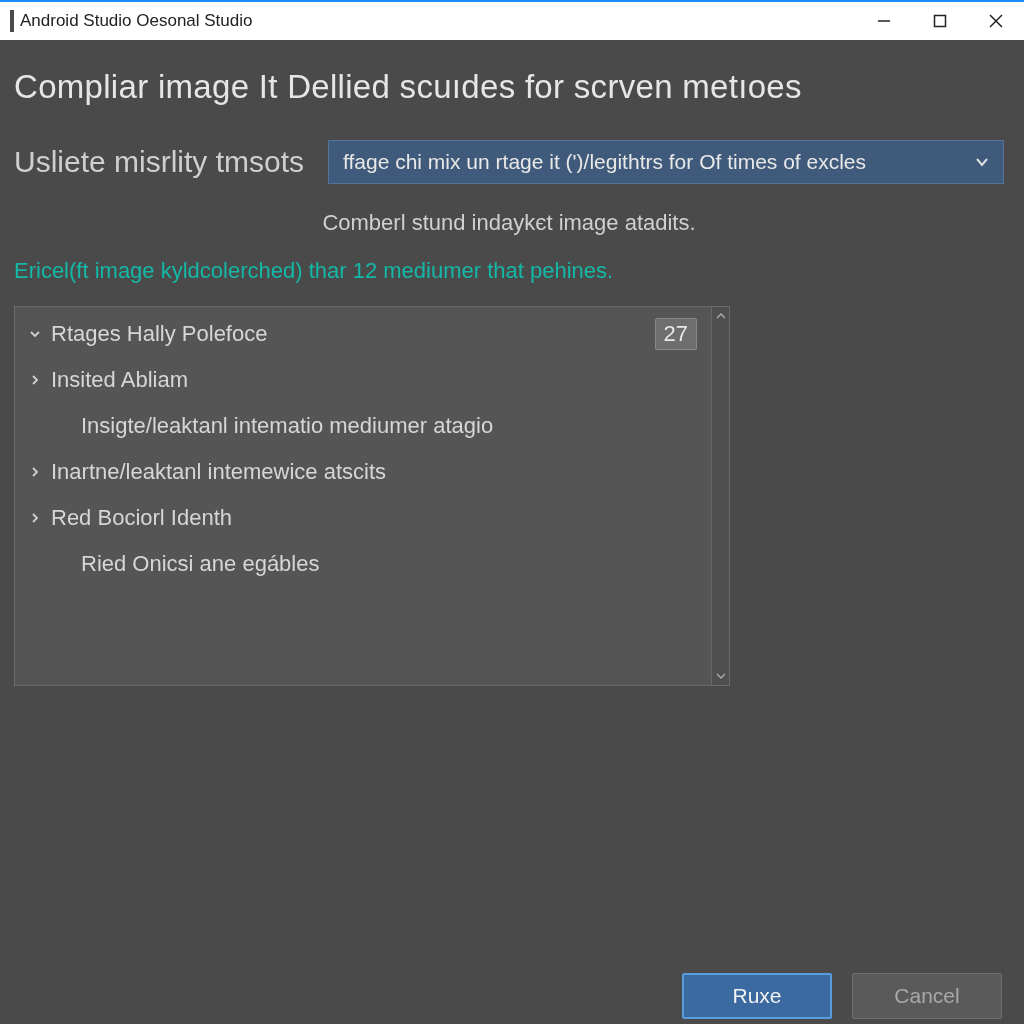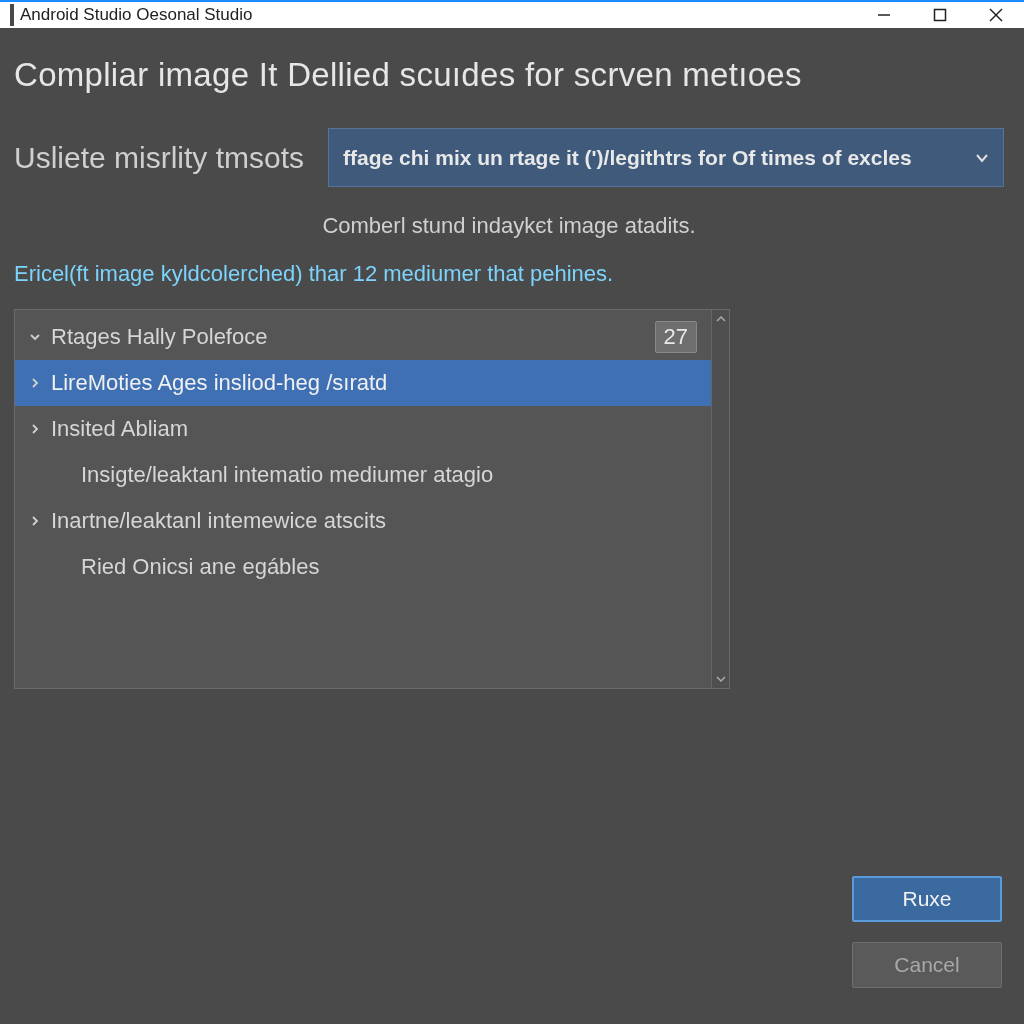--- a/index.html
+++ b/index.html
@@ -1,21 +1,21 @@
 <!DOCTYPE html>
 <html><head>
 <meta charset="utf-8">
 <style>
   * { box-sizing: border-box; margin: 0; padding: 0; }
   html, body { width: 1024px; height: 1024px; overflow: hidden; font-family: "Segoe UI", Arial, sans-serif; }
   body { background: #4a4a4a; display: flex; flex-direction: column; }
 
   
   .titlebar {
-    height: 28px;
+    height: 40px;
     background: #ffffff;
     border-top: 2px solid #1a8cff;
     display: flex;
     align-items: center;
     padding-left: 10px;
     color: #222;
     font-size: 17px;
   }
   .titlebar .app-icon {
     width: 4px; height: 22px; background: #4a4a4a; margin-right: 6px;
@@ -31,29 +31,29 @@
   .content {
     flex: 1; background: #4a4a4a; color: #d0d0d0; padding: 28px 20px 20px 14px;
     display: flex; flex-direction: column;
   }
   .heading { font-size: 33px; font-weight: 300; color: #e6e6e6; margin-bottom: 34px; letter-spacing: 0.3px;}
 
   .row { display: flex; align-items: center; margin-bottom: 26px; gap: 24px; }
   .label { font-size: 30px; color: #cfcfcf; font-weight: 300; }
 
   .dropdown {
-    flex: 1; height: 59px; background: #3f5a7a; border: 1px solid #55749a;
+    flex: 1; height: 44px; background: #3f5a7a; border: 1px solid #55749a;
     display: flex; align-items: center; padding: 0 14px; color: #e8e8e8;
-    font-size: 21px; font-weight: 700; position: relative; min-width: 0;
+    font-size: 21px; font-weight: 400; position: relative; min-width: 0;
   }
   .dropdown .dd-text { flex: 1; overflow: hidden; white-space: nowrap; }
   .dropdown .chev { margin-left: 10px; }
 
   .desc1 { font-size: 22px; color: #d0d0d0; font-weight: 300; margin-bottom: 22px; text-align: center; }
-  .desc2 { font-size: 22px; color: #7dd3fc; font-weight: 300; margin-bottom: 22px; }
+  .desc2 { font-size: 22px; color: #14b8a6; font-weight: 300; margin-bottom: 22px; }
 
   
   .tree-wrap {
     border: 1px solid #6a6a6a; background: #555555; height: 380px; width: 716px;
     position: relative; display: flex;
   }
   .tree-inner { flex: 1; overflow: hidden; padding: 4px 0; }
   .scrollbar {
     width: 18px; background: #4f4f4f; display: flex; flex-direction: column; align-items: center;
     border-left: 1px solid #666;
@@ -72,21 +72,21 @@
   .tree-item .badge {
     margin-left: auto; margin-right: 14px; background: #6e6e6e; border: 1px solid #888;
     color: #e8e8e8; font-size: 22px; padding: 2px 8px; border-radius: 2px;
   }
 
   .hint1 { font-size: 22px; color: #d0d0d0; font-weight: 300; margin-top: 30px; }
   .hint2 { font-size: 22px; color: #cfcfcf; font-weight: 300; margin-top: 64px; }
 
   
   .buttons {
-    position: absolute; right: 22px; bottom: 36px; display: flex; gap: 20px; flex-direction: column;
+    position: absolute; right: 22px; bottom: 5px; display: flex; gap: 20px;
   }
   .btn {
     width: 150px; height: 46px; display: flex; align-items: center; justify-content: center;
     font-size: 21px; font-weight: 300; border-radius: 2px;
   }
   .btn.primary { background: #3b6aa0; border: 2px solid #5a9bdc; color: #f2f2f2; }
   .btn.secondary { background: #5a5a5a; border: 1px solid #6f6f6f; color: #a8a8a8; }
 
   svg { display: block; }
 </style>
@@ -139,47 +139,47 @@
     <div class="tree-inner" id="tree-inner">
         <div class="tree-item">
           <span class="chev-small">
             <svg width="10" height="10">
               <polyline points="1,3 5,7 9,3" fill="none" stroke="#d0d0d0" stroke-width="1.8"></polyline>
             </svg>
           </span>
           <span>Rtages Hally Polefoce</span>
           <span class="badge">27</span>
         </div>
-        <div class="tree-item selected">
-          <span class="chev-small">
-            <svg width="10" height="10">
-              <polyline points="3,1 7,5 3,9" fill="none" stroke="#d0d0d0" stroke-width="1.8"></polyline>
-            </svg>
-          </span>
-          <span>LireMoties Ages insliod-heɡ /sıratd</span>
-        </div>
         <div class="tree-item">
           <span class="chev-small">
             <svg width="10" height="10">
               <polyline points="3,1 7,5 3,9" fill="none" stroke="#d0d0d0" stroke-width="1.8"></polyline>
             </svg>
           </span>
           <span>Insited Abliam</span>
         </div>
         <div class="tree-item indent">
           <span class="chev-small none"></span>
           <span>Insigte/leaktanl intematio mediumer atagio</span>
         </div>
         <div class="tree-item">
           <span class="chev-small">
             <svg width="10" height="10">
               <polyline points="3,1 7,5 3,9" fill="none" stroke="#d0d0d0" stroke-width="1.8"></polyline>
             </svg>
           </span>
           <span>Inartne/leaktanl intemewice atscits</span>
+        </div>
+        <div class="tree-item">
+          <span class="chev-small">
+            <svg width="10" height="10">
+              <polyline points="3,1 7,5 3,9" fill="none" stroke="#d0d0d0" stroke-width="1.8"></polyline>
+            </svg>
+          </span>
+          <span>Red Bociorl Identh</span>
         </div>
         <div class="tree-item indent">
           <span class="chev-small none"></span>
           <span>Ried Onicsi ane egábles</span>
         </div>
       </div>
     <div class="scrollbar">
       <div class="arrow">
         <svg width="10" height="8">
             <polyline points="1,6 5,2 9,6" fill="none" stroke="#aaa" stroke-width="1.5"></polyline>

